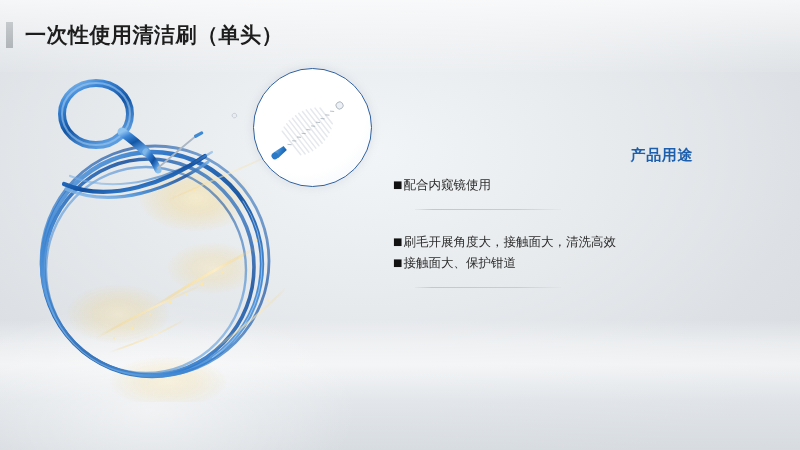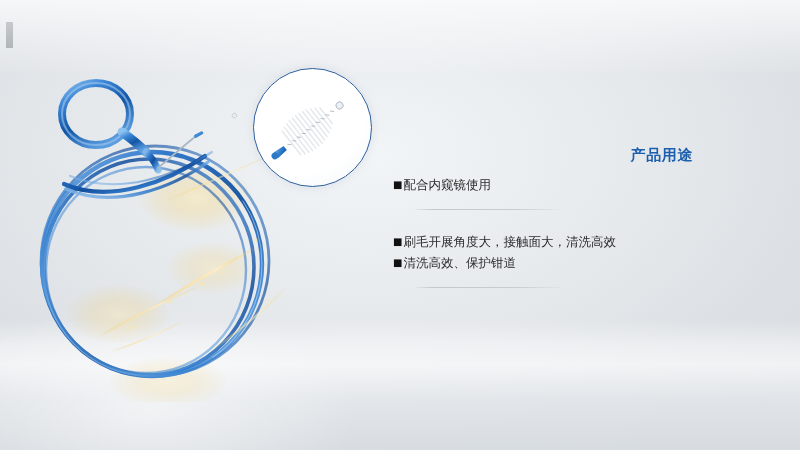--- a/index.html
+++ b/index.html
@@ -148,20 +148,21 @@
 <body>
 
 <div id="slide">
 
   <div id="top-sheen"></div>
   <div id="floor-band"></div>
   <div id="corner-glow"></div>
 
   <div id="title-bar">
     <div id="title-accent"></div>
+    <div id="title-text">一次性使用清洁刷（单头）</div>
   </div>
 
   <div id="art">
     <svg width="390" height="350" viewBox="0 0 390 350" xmlns="http://www.w3.org/2000/svg">
       <defs>
         <linearGradient id="tubeGrad" x1="0" y1="0" x2="1" y2="1">
           <stop offset="0%" stop-color="#7fb6e8"></stop>
           <stop offset="28%" stop-color="#2a74c8"></stop>
           <stop offset="55%" stop-color="#12509f"></stop>
           <stop offset="78%" stop-color="#3b84d2"></stop>
@@ -343,20 +344,20 @@
 
     <div class="block-gap"></div>
 
     <div>
       <div class="bullet-row">
         <span class="bullet-mark">■</span>
         <span>刷毛开展角度大，接触面大，清洗高效</span>
       </div>
       <div class="bullet-row">
         <span class="bullet-mark">■</span>
-        <span>清洗高效、保护钳道</span>
+        <span>接触面大、保护钳道</span>
       </div>
       <div class="divider"></div>
     </div>
 
   </div>
 
 </div>
 
 </body></html>

